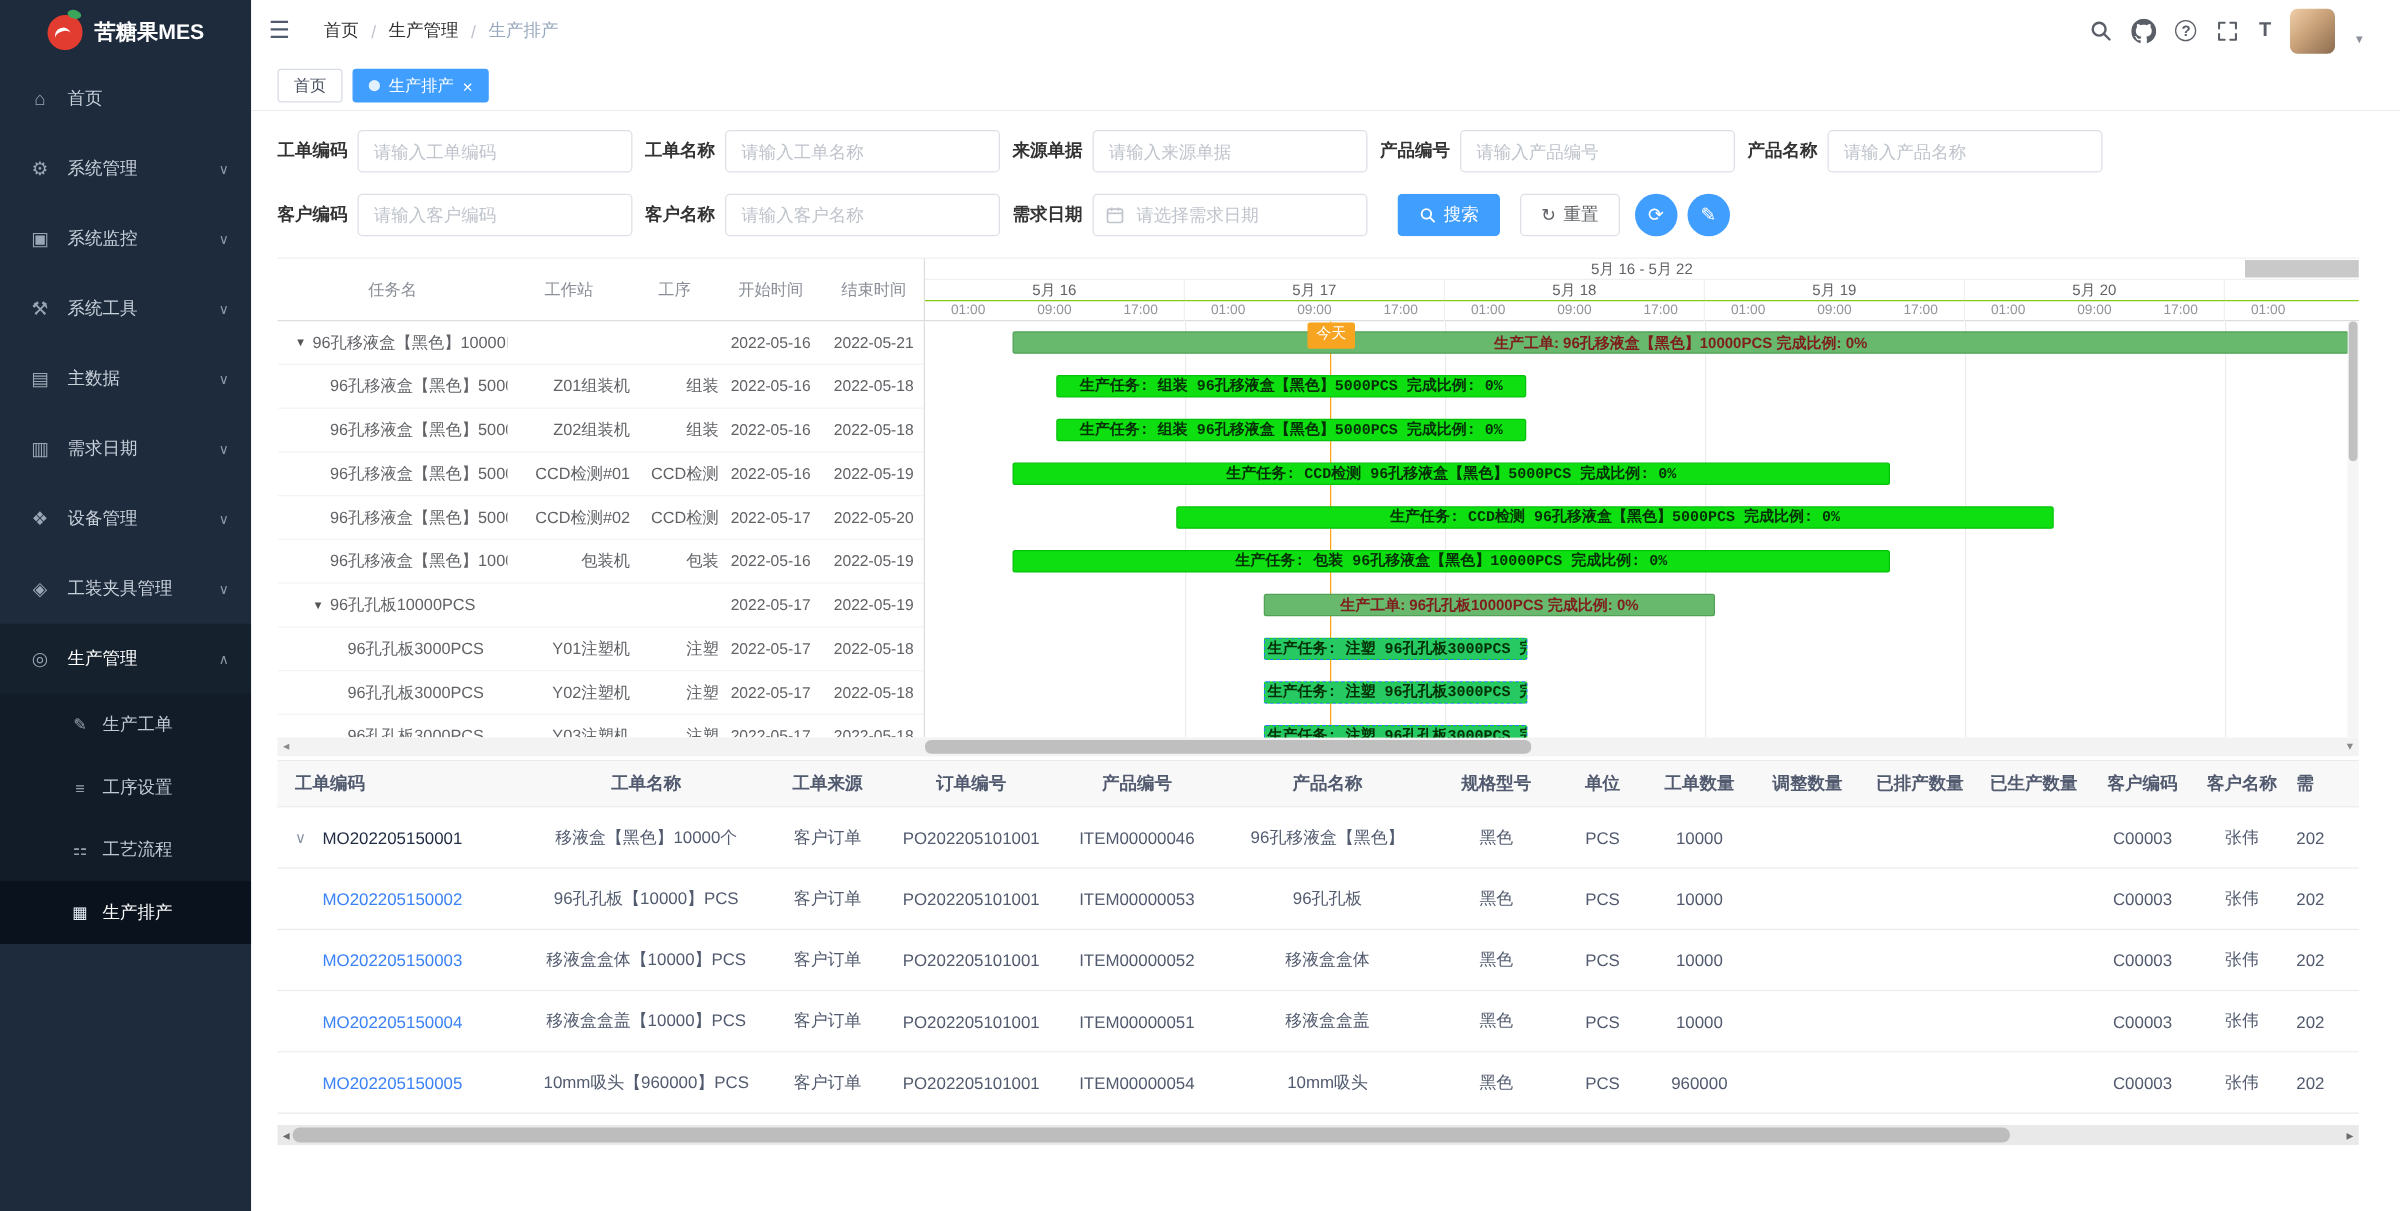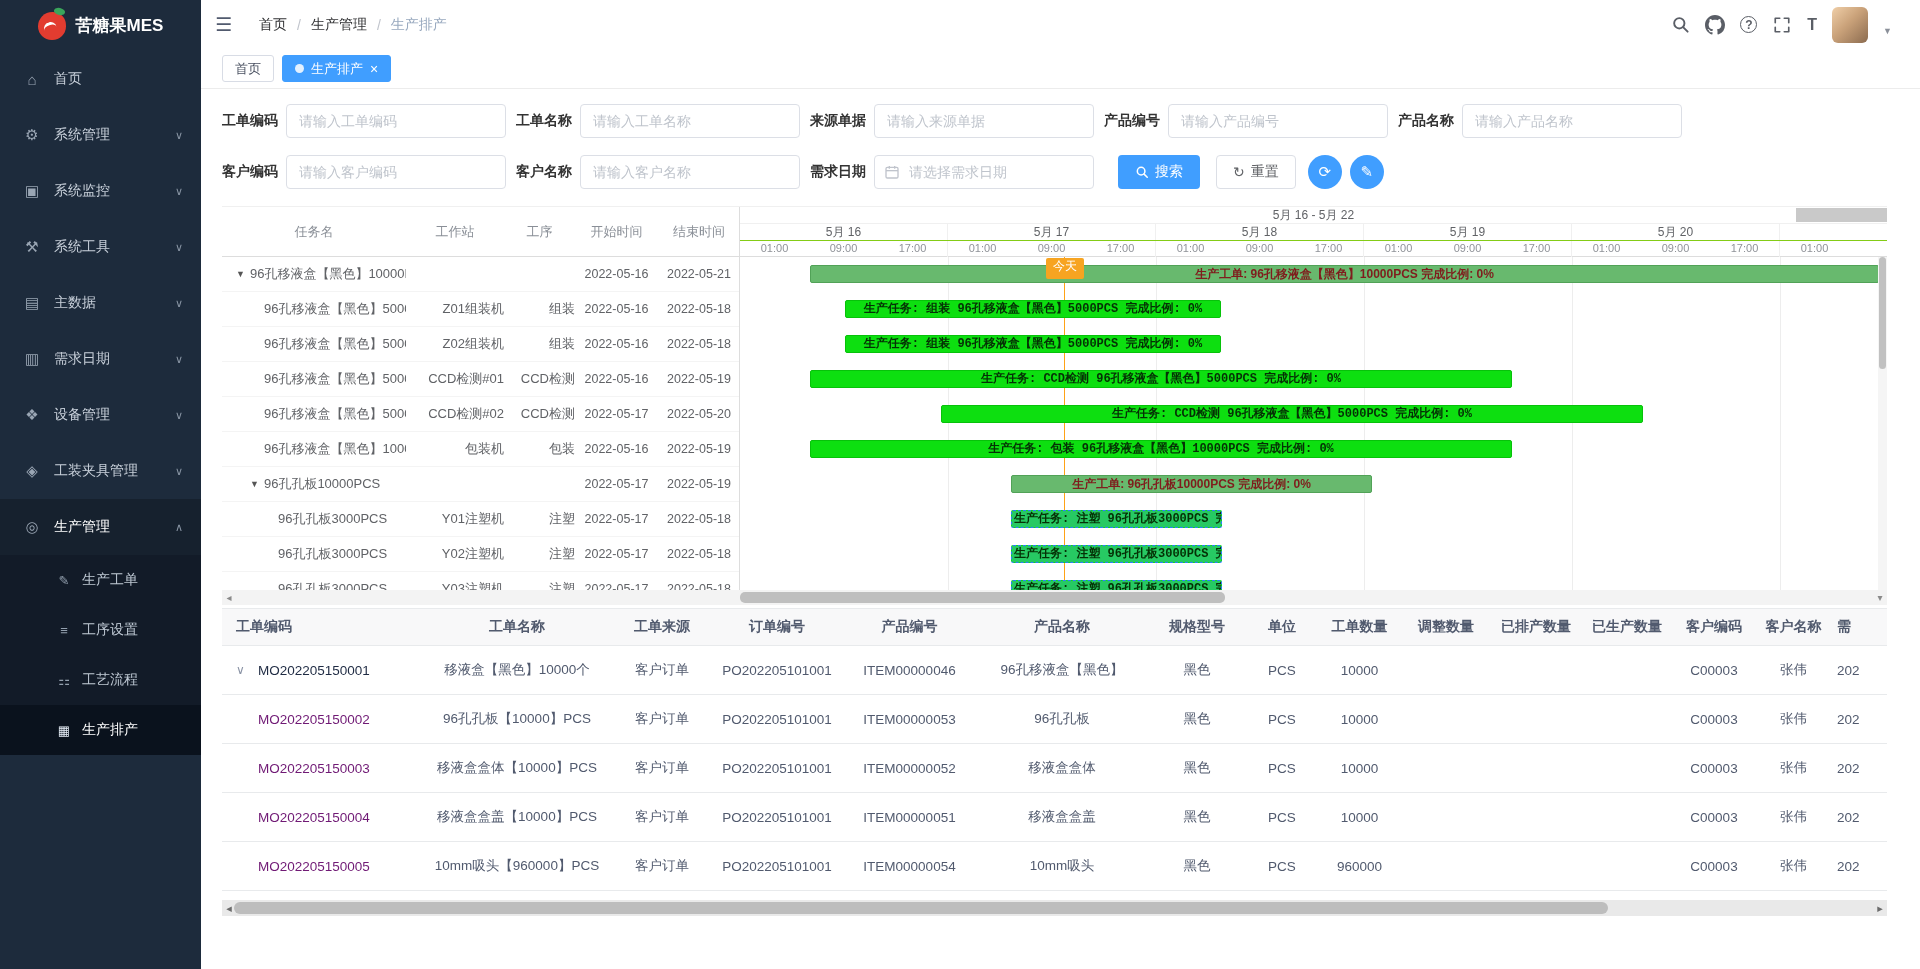--- a/index.html
+++ b/index.html
@@ -129,21 +129,21 @@
   .c6{width:100px;flex:0 0 100px;}
   .c7{width:70px;flex:0 0 70px;}
   .c8{width:85px;flex:0 0 85px;}
   .c9{width:88px;flex:0 0 88px;}
   .c10{width:92px;flex:0 0 92px;}
   .c11{width:90px;flex:0 0 90px;}
   .c12{width:84px;flex:0 0 84px;}
   .c13{width:75px;flex:0 0 75px;}
   .c14{width:56px;flex:0 0 56px;text-align:left;padding-left:6px;}
   .expand{width:22px;flex:0 0 22px;color:#8a93a5;font-size:12px;cursor:pointer;}
-  .code{color:#701a75;cursor:pointer;}
+  .code{color:#3b82f6;cursor:pointer;}
   .code.dark{color:#1f2b43;}
 
   .page-hscroll{position:absolute;left:21px;top:811px;width:1665px;height:16px;background:#e9e9e9;display:flex;align-items:center;cursor:pointer;}
   .p-thumb{position:absolute;left:12px;top:2px;width:1374px;height:12px;background:#bdbdbd;border-radius:6px;cursor:pointer;}
   .page-hscroll .sarr{color:#6b6b6b;font-size:11px;}
 </style>
 </head>
 <body>
 
 <div class="app">

